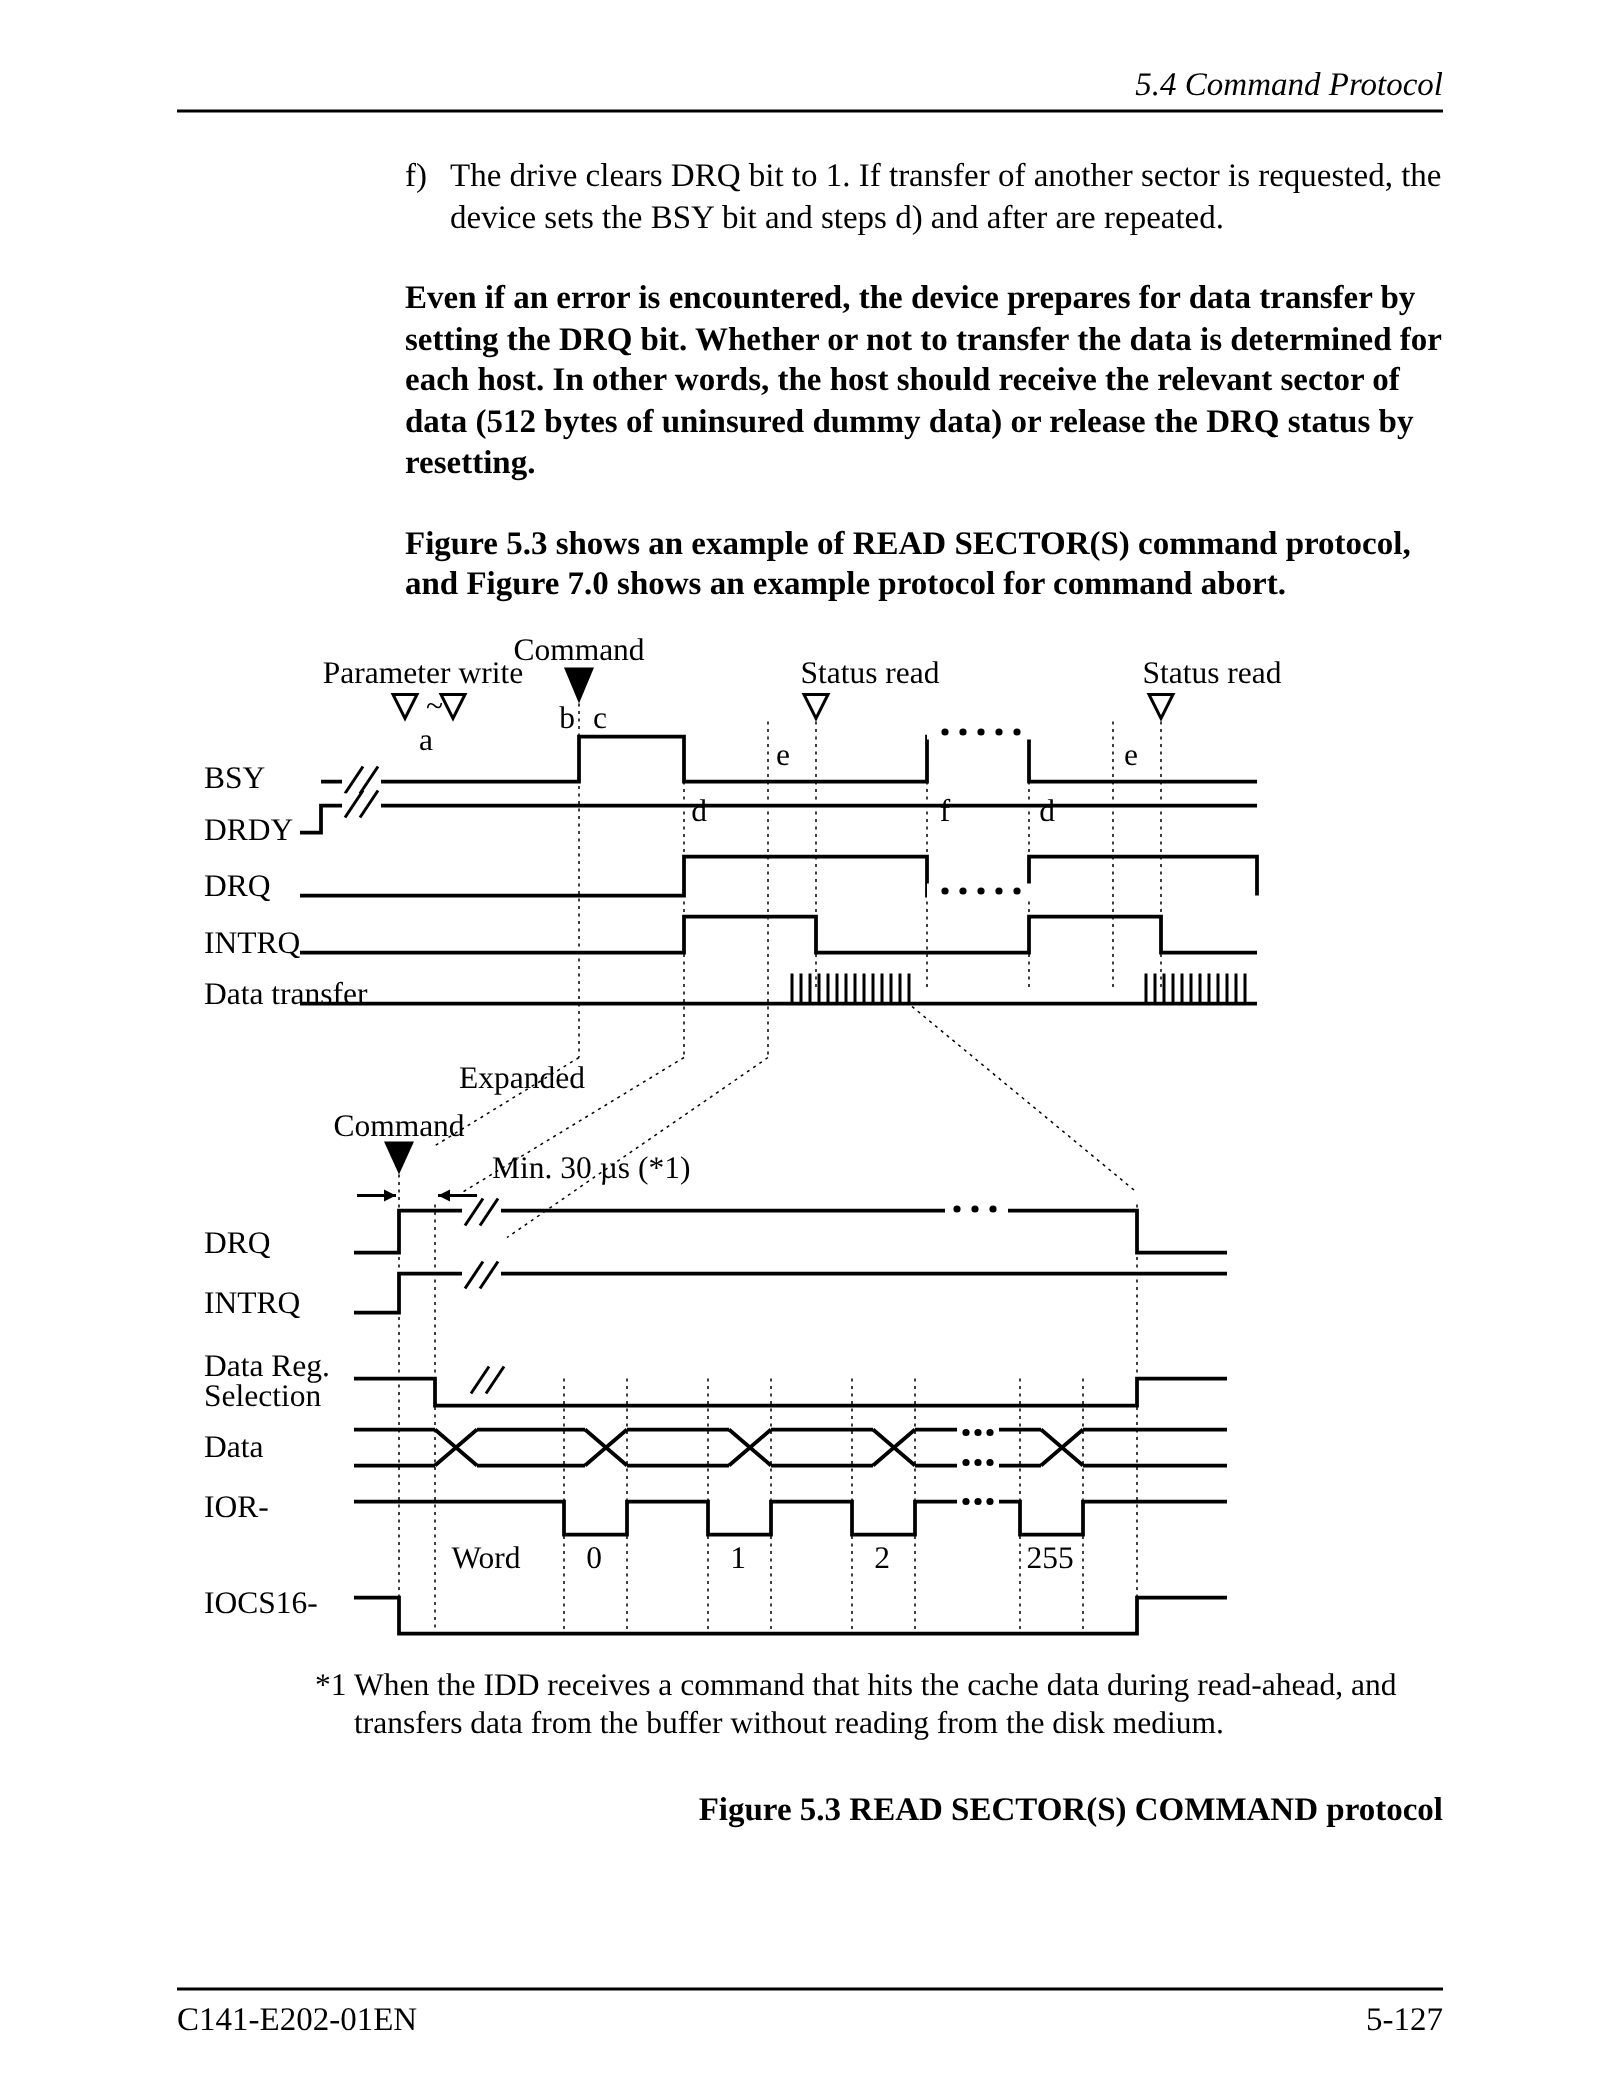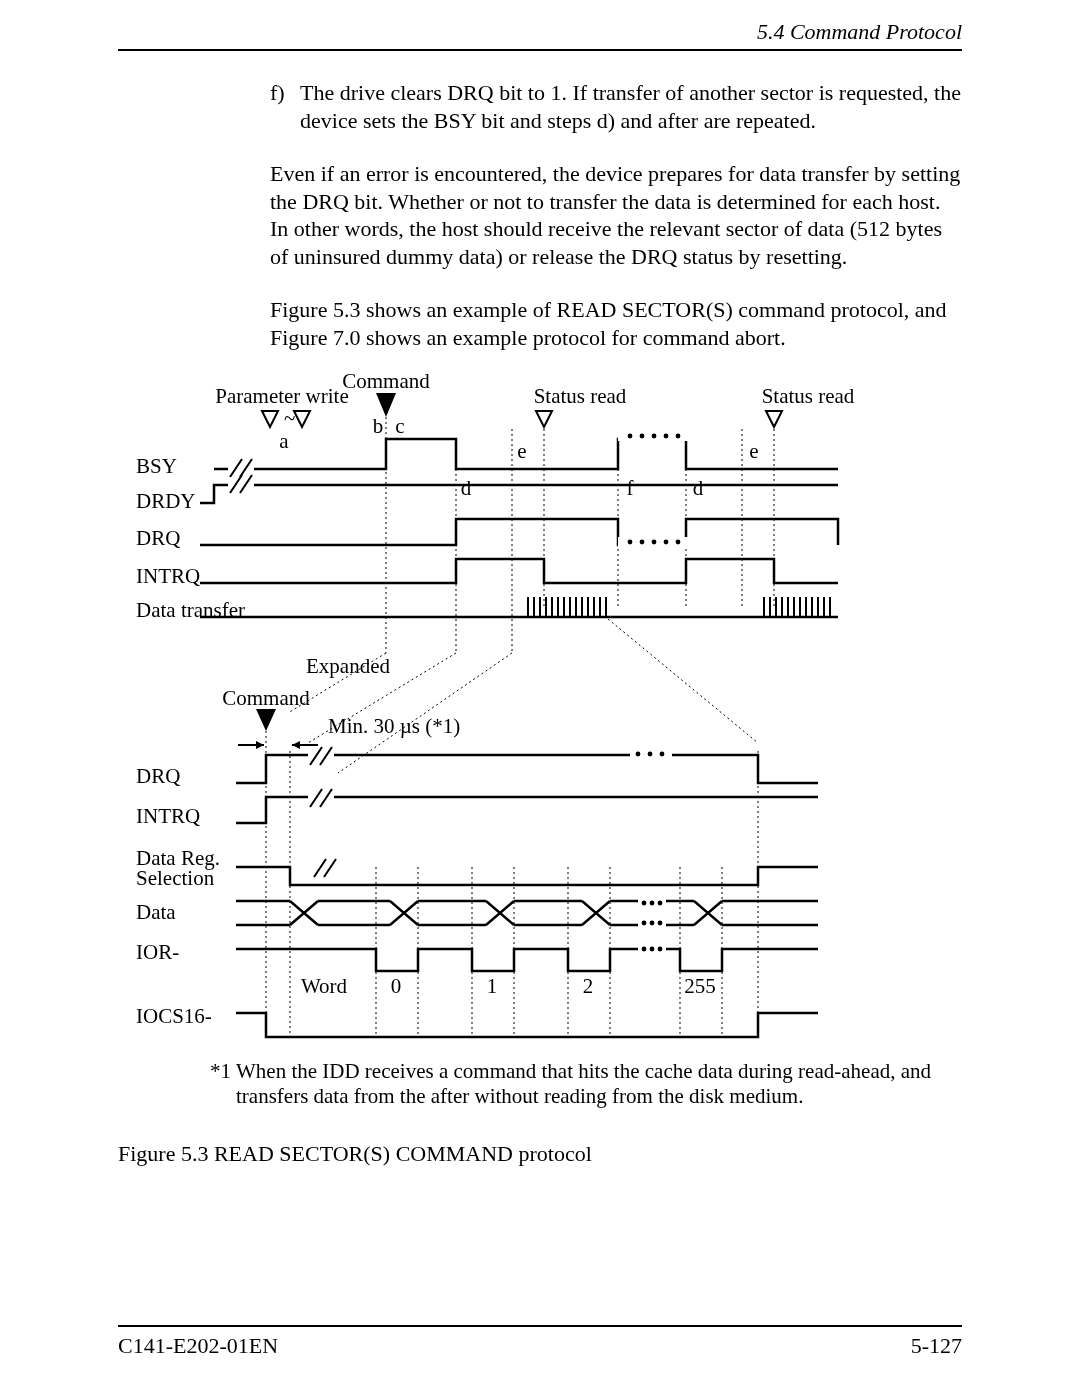--- a/index.html
+++ b/index.html
@@ -7,21 +7,21 @@
     padding: 0;
     background: #fff;
     font-family: "Times New Roman", Times, serif;
     color: #000;
   }
   .page {
     width: 1080px;
     height: 1397px;
     position: relative;
     box-sizing: border-box;
-    padding: 19px 118px 0 118px;
+    padding: 43px 118px 0 118px;
   }
   .hr-top, .hr-bot {
     border: 0;
     border-top: 2px solid #000;
     margin: 0;
   }
   .section-header {
     text-align: right;
     font-style: italic;
     font-size: 22px;
@@ -35,40 +35,41 @@
   .body-item {
     display: flex;
     margin-top: 28px;
   }
   .body-item .marker {
     width: 30px;
     flex: none;
   }
   .body-para {
     margin-top: 26px;
+    font-weight: bold;
   }
   .diagram-wrap {
     margin-top: 22px;
   }
   .diagram {
     display: block;
   }
   .footnote {
     display: flex;
     font-size: 21px;
     margin-top: 6px;
     margin-left: 92px;
   }
   .footnote .star {
     width: 26px;
     flex: none;
   }
   .fig-caption {
-    text-align: left;
-    font-weight: normal;
+    text-align: right;
+    font-weight: bold;
     font-size: 22px;
     margin-top: 32px;
   }
   .footer {
     position: absolute;
     left: 118px;
     right: 118px;
     bottom: 38px;
     font-family: Liberation Serif, serif;
   }
@@ -316,21 +317,21 @@
       <text x="374" y="620" text-anchor="middle">1</text>
       <text x="470" y="620" text-anchor="middle">2</text>
       <text x="582" y="620" text-anchor="middle">255</text>
 
       <path d="M118 640 H148 V664 H640 V640 H700" fill="none" stroke="#000" stroke-width="2.5"></path>
     </svg>
   </div>
 
   <div class="footnote">
     <div class="star">*1</div>
-    <div>When the IDD receives a command that hits the cache data during read-ahead, and transfers data from the after without reading from the disk medium.</div>
+    <div>When the IDD receives a command that hits the cache data during read-ahead, and transfers data from the buffer without reading from the disk medium.</div>
   </div>
 
   <div class="fig-caption">Figure 5.3  READ SECTOR(S) COMMAND protocol</div>
 
   <div class="footer">
     <hr class="hr-bot">
     <div class="footer-row">
       <span>C141-E202-01EN</span>
       <span>5-127</span>
     </div>

